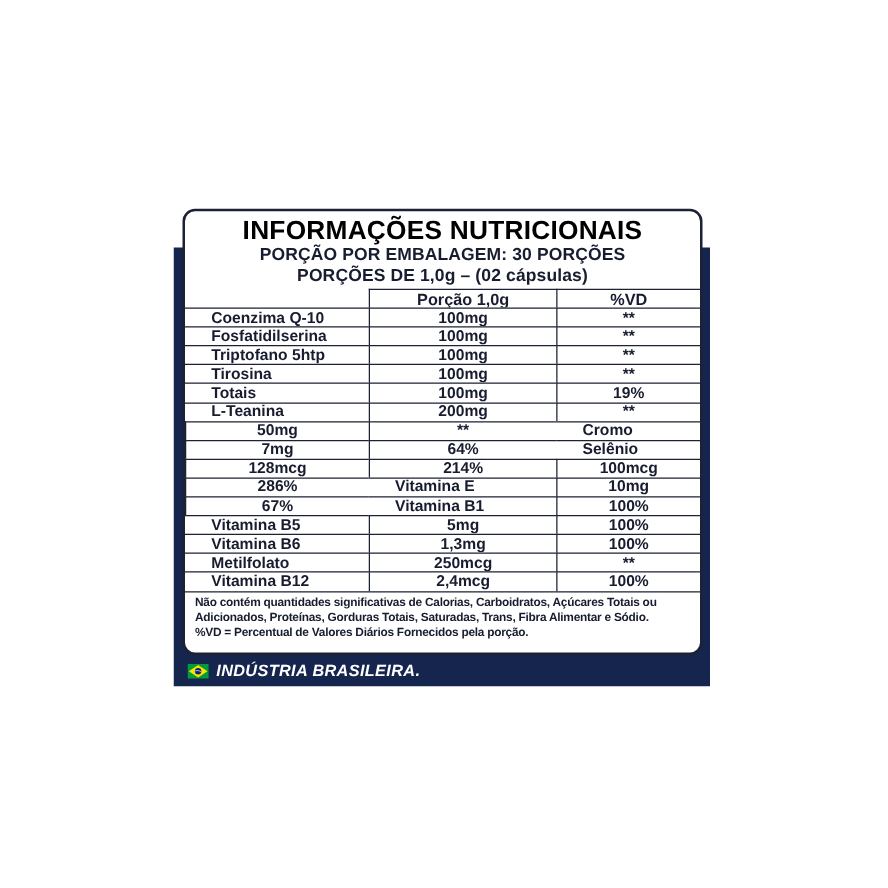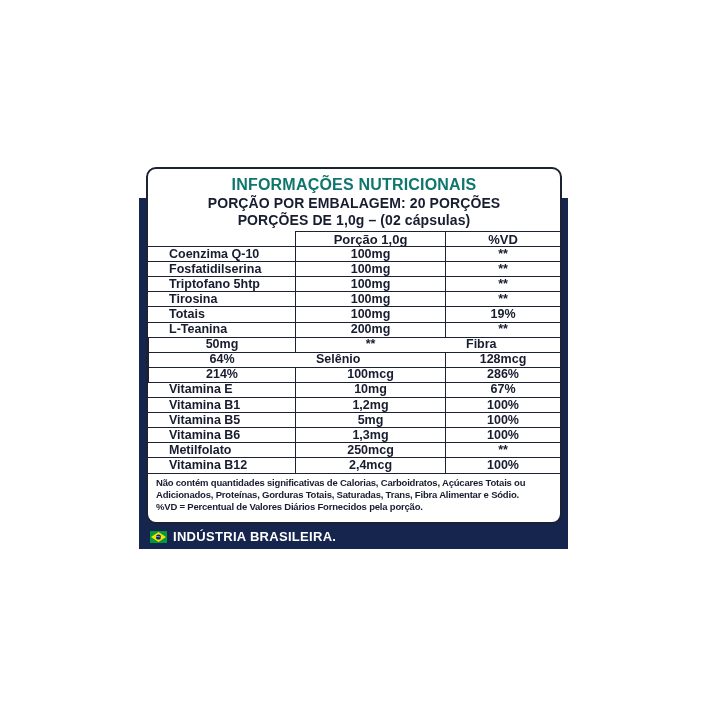--- a/index.html
+++ b/index.html
@@ -43,25 +43,25 @@
   .card-header {
     height: 58px;
     flex: none;
     display: flex;
     flex-direction: column;
     align-items: center;
     justify-content: center;
     padding-top: 4px;
   }
   .title {
-    font-size: 16px;
+    font-size: 21px;
     font-weight: bold;
     letter-spacing: 0.2px;
     line-height: 20px;
-    color: #0f766e;
+    color: #000000;
   }
   .sub {
     font-size: 14px;
     font-weight: bold;
     letter-spacing: 0.1px;
     line-height: 17px;
     color: #171c2f;
   }
   .grid {
     flex: none;
@@ -107,34 +107,35 @@
     align-items: center;
     gap: 6px;
   }
   .flag { width: 17px; height: 12px; display: block; }
   .industria-text {
     color: #ffffff;
     font-size: 13px;
     font-weight: bold;
     letter-spacing: 0.3px;
     line-height: 17px;
+    font-style: italic;
   }
 </style>
 </head>
 <body>
 
 <div class="stage">
 
   <div class="backdrop"></div>
 
   <div class="card">
 
     <div class="card-header">
       <div class="title">INFORMAÇÕES NUTRICIONAIS</div>
-      <div class="sub">PORÇÃO POR EMBALAGEM: 20 PORÇÕES</div>
+      <div class="sub">PORÇÃO POR EMBALAGEM: 30 PORÇÕES</div>
       <div class="sub">PORÇÕES DE 1,0g – (02 cápsulas)</div>
     </div>
 
     <div class="grid" id="nutrient-grid">
       <div class="cell"></div>
       <div class="cell center hdr bt bl">Porção 1,0g</div>
       <div class="cell center hdr bt bl">%VD</div>
     <div class="cell name bt">Coenzima Q-10</div>
         <div class="cell center bt bl">100mg</div>
         <div class="cell center bt bl">**</div>
@@ -148,32 +149,32 @@
         <div class="cell center bt bl">100mg</div>
         <div class="cell center bt bl">**</div>
         <div class="cell name bt">Totais</div>
         <div class="cell center bt bl">100mg</div>
         <div class="cell center bt bl">19%</div>
         <div class="cell name bt">L-Teanina</div>
         <div class="cell center bt bl">200mg</div>
         <div class="cell center bt bl">**</div>
         <div class="cell center bt bl">50mg</div>
         <div class="cell center bt bl">**</div>
-        <div class="cell name bt">Fibra</div>
+        <div class="cell name bt">Cromo</div>
+        <div class="cell center bt bl">7mg</div>
         <div class="cell center bt bl">64%</div>
         <div class="cell name bt">Selênio</div>
         <div class="cell center bt bl">128mcg</div>
         <div class="cell center bt bl">214%</div>
         <div class="cell center bt bl">100mcg</div>
         <div class="cell center bt bl">286%</div>
         <div class="cell name bt">Vitamina E</div>
         <div class="cell center bt bl">10mg</div>
         <div class="cell center bt bl">67%</div>
         <div class="cell name bt">Vitamina B1</div>
-        <div class="cell center bt bl">1,2mg</div>
         <div class="cell center bt bl">100%</div>
         <div class="cell name bt">Vitamina B5</div>
         <div class="cell center bt bl">5mg</div>
         <div class="cell center bt bl">100%</div>
         <div class="cell name bt">Vitamina B6</div>
         <div class="cell center bt bl">1,3mg</div>
         <div class="cell center bt bl">100%</div>
         <div class="cell name bt">Metilfolato</div>
         <div class="cell center bt bl">250mcg</div>
         <div class="cell center bt bl">**</div>

